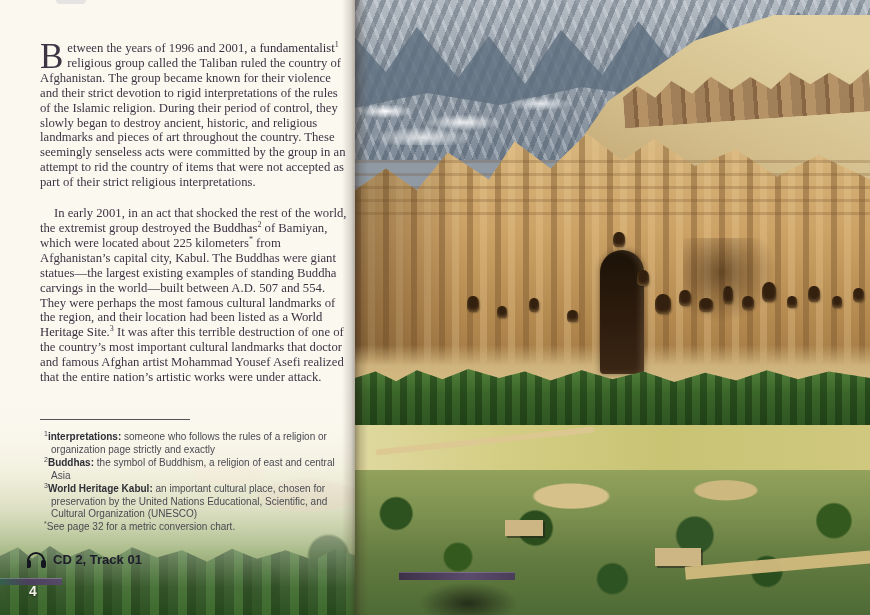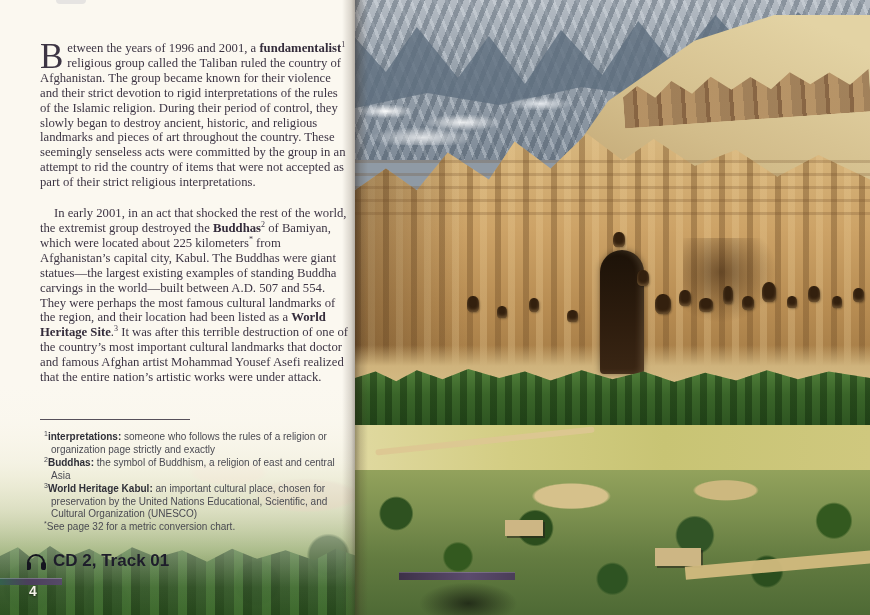--- a/index.html
+++ b/index.html
@@ -26,39 +26,39 @@
   .left-fade{position:absolute;left:0;top:385px;width:357px;height:230px;z-index:2;
     background:linear-gradient(180deg,rgba(251,248,240,1) 0%,rgba(251,248,240,.96) 16%,
       rgba(251,248,240,.86) 34%,rgba(251,248,240,.62) 54%,rgba(251,248,240,.32) 72%,
       rgba(251,248,240,.06) 88%,rgba(251,248,240,0) 100%);}
 
   .body-text{position:absolute;left:40px;top:41px;width:310px;z-index:3;
              color:#3d3544;font-size:12.7px;line-height:14.9px;}
   .body-text p{margin:0;}
   .para2{margin-top:16px !important;text-indent:14px;}
   .dropcap{float:left;font-size:35px;line-height:27px;padding:2px 4px 0 0;color:#3d3544;}
-  .body-text b{font-weight:bold;color:#342c3b;}
+  .body-text b{font-weight:normal;color:#342c3b;}
   .body-text sup{font-size:8px;line-height:0;}
 
   .fn-divider{position:absolute;left:40px;top:419px;width:150px;height:1px;background:#56505a;z-index:3;}
   .footnotes{position:absolute;left:44px;top:431px;width:302px;z-index:3;
              font-family:"Liberation Sans","DejaVu Sans",sans-serif;
              font-size:10px;line-height:12.9px;color:#4a4a52;}
   .fn{padding-left:7px;text-indent:-7px;}
   .fn b{color:#2f2f38;}
   .fn sup{font-size:7px;line-height:0;}
 
   .audio-row{position:absolute;left:27px;top:551px;display:flex;align-items:center;gap:8px;z-index:4;}
   .hp-icon{position:relative;width:18px;height:17px;display:inline-block;}
   .hp-icon::before{content:"";position:absolute;left:0;right:0;top:1px;height:14px;
     border:2.5px solid #15151f;border-bottom:none;border-radius:9px 9px 0 0;}
   .hp-cup{position:absolute;bottom:0;width:4.5px;height:8px;background:#15151f;border-radius:2px;}
   .hp-cup.l{left:-0.5px;} .hp-cup.r{right:-0.5px;}
   .audio-label{font-family:"Liberation Sans","DejaVu Sans",sans-serif;font-weight:bold;
-               font-size:17px;color:#1e1d2b;}
+               font-size:13px;color:#1e1d2b;}
 
   .tab-left{position:absolute;left:0;top:578px;width:62px;height:7px;z-index:4;
     background:linear-gradient(90deg,#35604d,#4a3f5c 45%,#564a68);
     border-top:1px solid rgba(255,255,255,.25);}
   .pn{position:absolute;z-index:5;font-family:"Liberation Sans","DejaVu Sans",sans-serif;
       font-weight:bold;font-size:14px;color:#f6f3ea;text-shadow:0 1px 2px rgba(0,0,0,.55);}
   .pn-left{left:29px;top:583px;}
 
   
   .photo{position:absolute;left:355px;top:0;width:515px;height:615px;overflow:hidden;background:#8f9aa5;}

